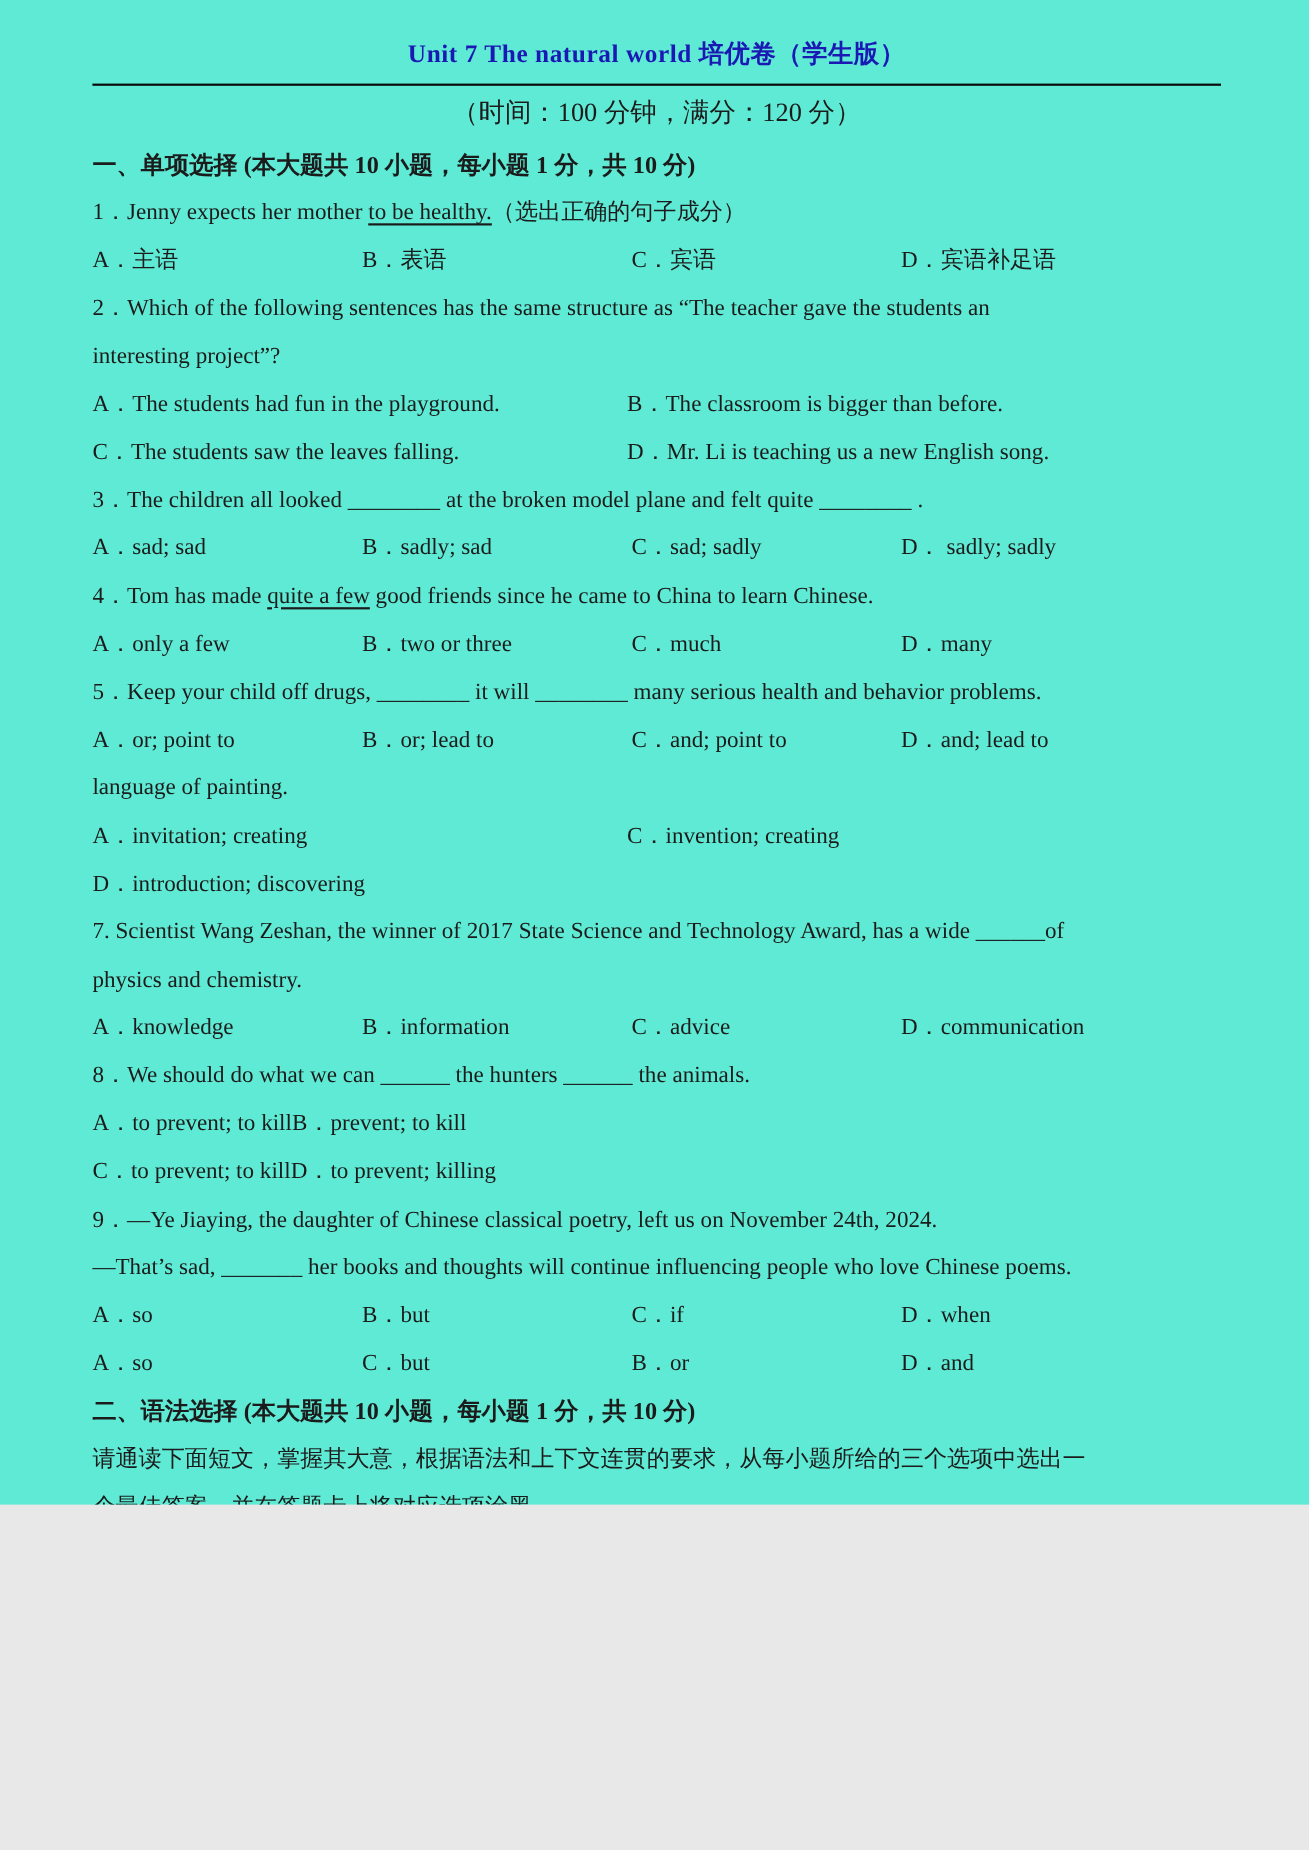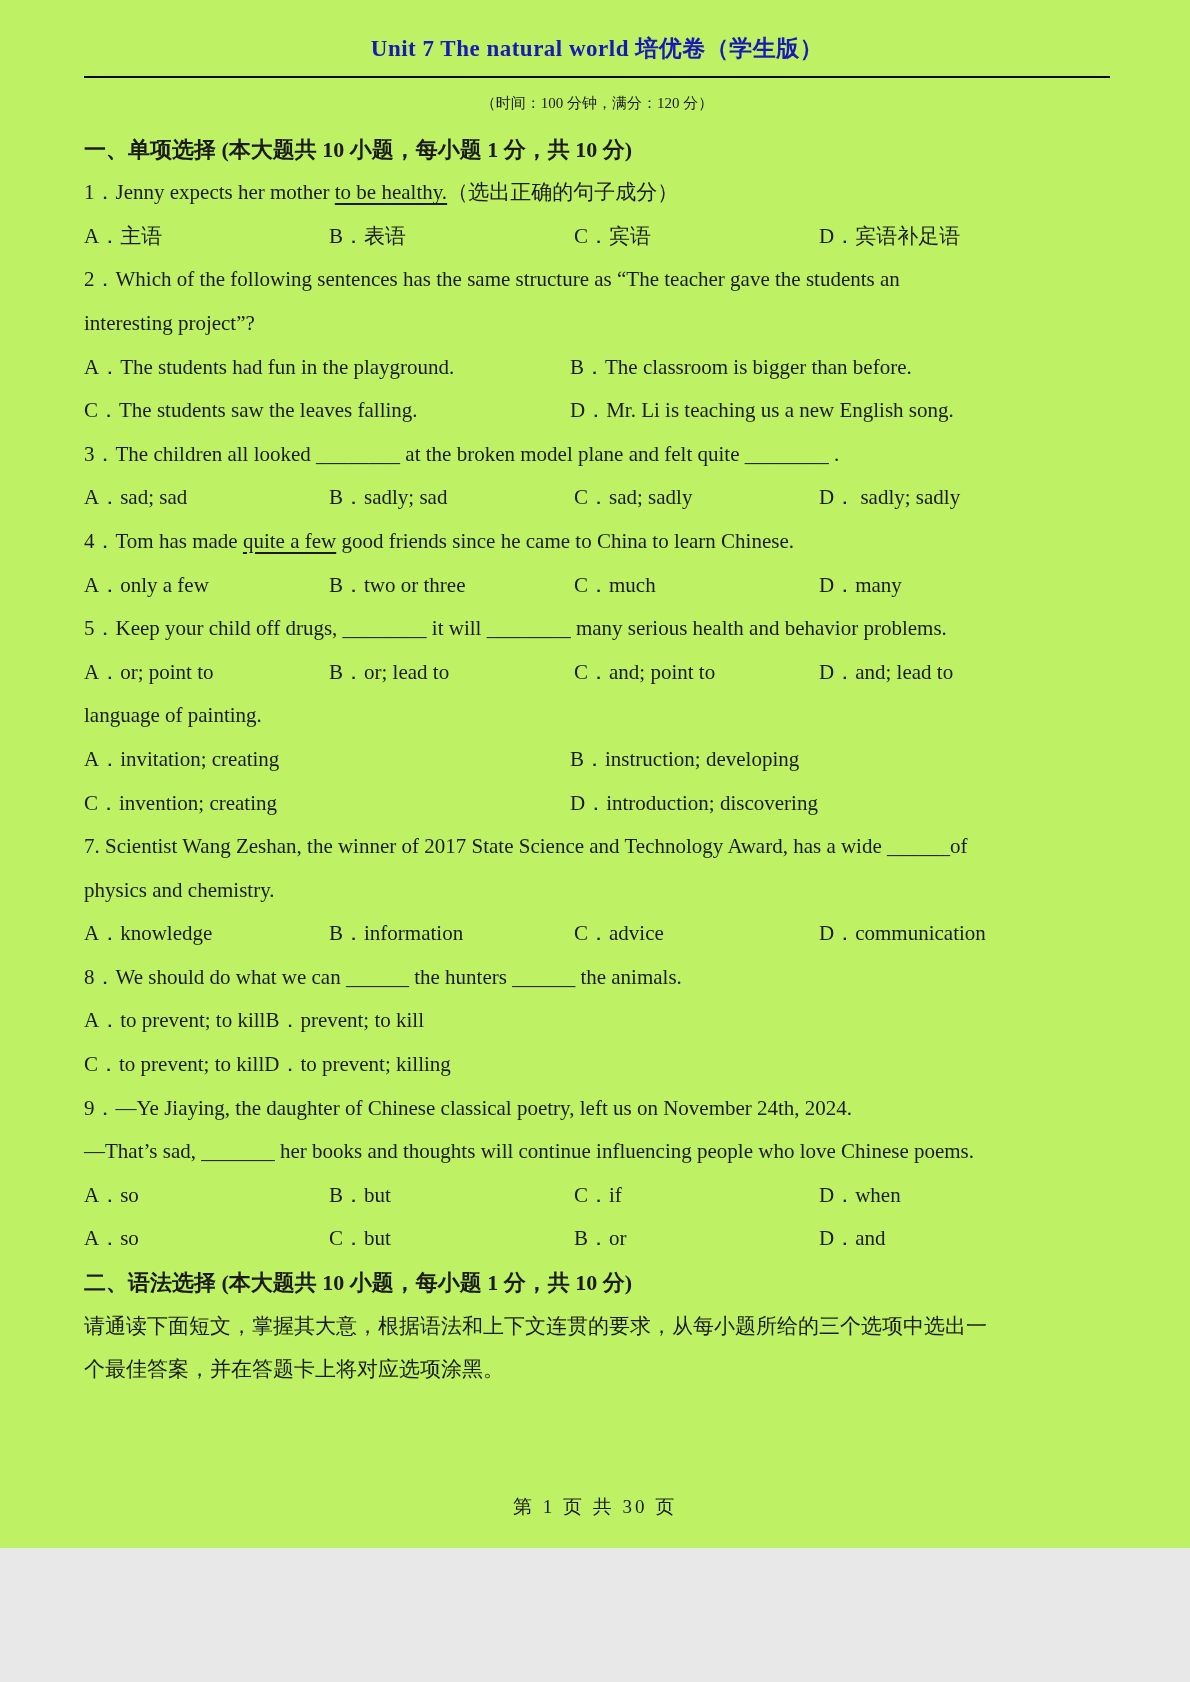--- a/index.html
+++ b/index.html
@@ -1,42 +1,42 @@
 <!DOCTYPE html>
 <html><head>
 <meta charset="utf-8">
 <style>
   html, body { margin: 0; padding: 0; background: #e8e8e8; }
   .page {
     position: relative;
     width: 1190px;
-    height: 1548px;
+    height: 1368px;
     margin: 0 auto;
-    background: #bef264;
+    background: #5eead4;
     box-sizing: border-box;
     padding: 34px 80px 0 84px;
     font-family: "Liberation Serif", "DejaVu Serif", serif;
     color: #1b1b1b;
     overflow: hidden;
   }
   .doc-title {
     text-align: center;
     font-weight: bold;
     font-size: 23px;
     line-height: 30px;
     letter-spacing: 0.5px;
   }
   .title-rule {
     border: none;
     border-top: 2px solid #0a0a0a;
     margin: 12px 0 0 0;
   }
   .doc-subtitle {
     text-align: center;
-    font-size: 15px;
+    font-size: 24px;
     line-height: 43.6px;
     margin-top: 4px;
     white-space: pre-wrap;
   }
   .exam-body { margin-top: 2px; }
   .section-heading {
     font-weight: bold;
     font-size: 22px;
     line-height: 43.6px;
     white-space: pre-wrap;
@@ -126,21 +126,20 @@
           <div class="opt">A．or; point to</div>
           <div class="opt">B．or; lead to</div>
           <div class="opt">C．and; point to</div>
           <div class="opt">D．and; lead to</div>
         </div>
       </div>
       <div class="question">
         <div class="qline"><span>language of painting.</span></div>
         <div class="opts cols2">
           <div class="opt">A．invitation; creating</div>
-          <div class="opt">B．instruction; developing</div>
           <div class="opt">C．invention; creating</div>
           <div class="opt">D．introduction; discovering</div>
         </div>
       </div>
       <div class="question">
         <div class="qline"><span>7. Scientist Wang Zeshan, the winner of 2017 State Science and Technology Award, has a wide ______of</span></div>
         <div class="qline"><span>physics and chemistry.</span></div>
         <div class="opts cols4">
           <div class="opt">A．knowledge</div>
           <div class="opt">B．information</div>

